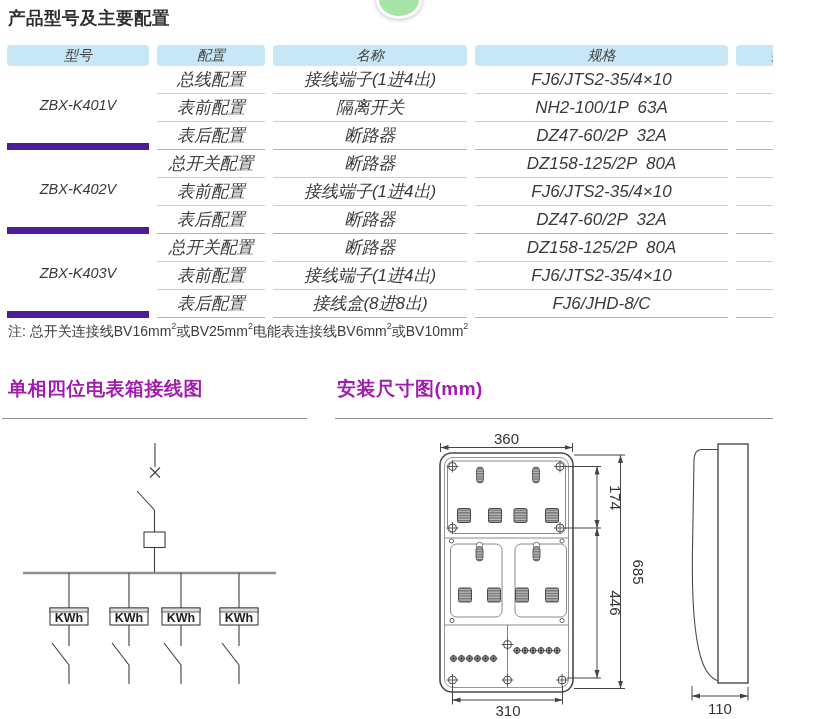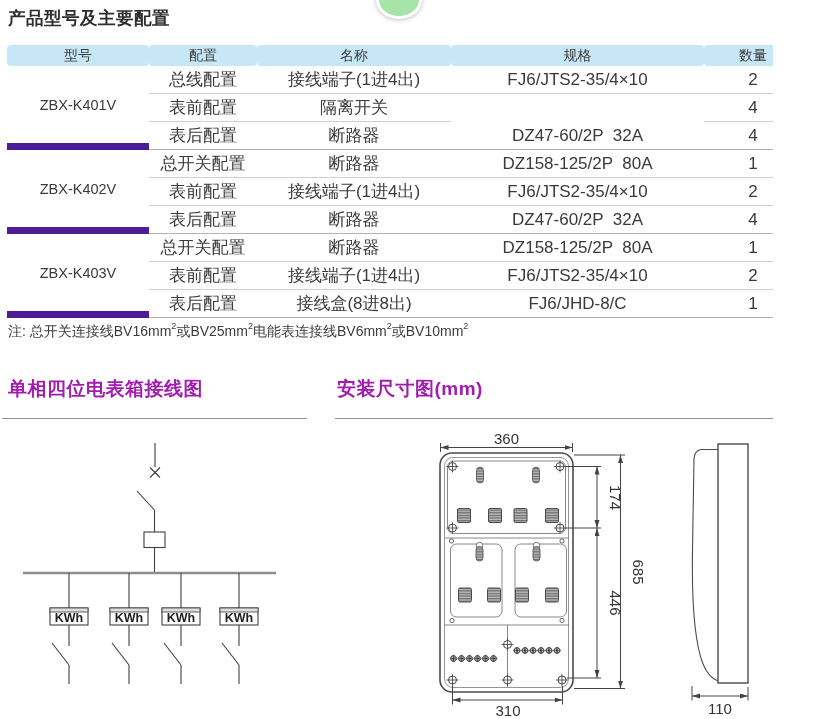--- a/index.html
+++ b/index.html
@@ -3,21 +3,21 @@
 <meta charset="utf-8">
 <style>
   html,body{margin:0;padding:0;background:#fff;}
   .page{position:relative;width:773px;height:719px;background:#ffffff;overflow:hidden;
         font-family:"Liberation Sans",sans-serif;color:#3a3a3a;}
   .badge{position:absolute;left:376px;top:-19px;width:40px;height:32px;border-radius:50%;
          background:#a7e4a7;border:3px solid #ffffff;box-shadow:0 1px 4px rgba(0,0,0,.25);}
   .page-title{position:absolute;left:8px;top:6px;font-size:17.5px;font-weight:600;color:#2e2e2e;letter-spacing:.5px;}
   .spec-table{position:absolute;left:7px;top:45px;display:grid;
               grid-template-columns:142px 108px 194px 253px 98px;
-              grid-template-rows:21px repeat(9,28px);}
+              grid-template-rows:21px repeat(9,28px);column-gap:8px;font-style:italic;}
   .hcell{grid-row:1;background:#c8e7f6;border-radius:4px;display:flex;align-items:center;
          justify-content:center;font-size:14px;color:#3d3d3d;}
   .cell{display:flex;align-items:center;justify-content:center;font-size:17px;color:#3a3a3a;
         border-bottom:1px solid #cfcfcf;white-space:pre;}
   .model-cell{display:flex;align-items:center;justify-content:center;font-size:14.5px;
         color:#3a3a3a;border-bottom:7px solid #4c1d95;grid-column:1;}
   .group-end{border-bottom-color:#b3b3b3;}
   .c2{grid-column:2}.c3{grid-column:3}.c4{grid-column:4}.c5{grid-column:5}
   .r1{grid-row:2}.r2{grid-row:3}.r3{grid-row:4}.r4{grid-row:5}.r5{grid-row:6}
   .r6{grid-row:7}.r7{grid-row:8}.r8{grid-row:9}.r9{grid-row:10}
@@ -52,20 +52,21 @@
     <div class="model-cell m1">ZBX-K402V</div>
     <div class="model-cell m2">ZBX-K403V</div>
 
     <div class="cell c2 r1">总线配置</div>
     <div class="cell c3 r1">接线端子(1进4出)</div>
     <div class="cell c4 r1">FJ6/JTS2-35/4×10</div>
     <div class="cell c5 r1">2</div>
 
     <div class="cell c2 r2">表前配置</div>
     <div class="cell c3 r2">隔离开关</div>
+    <div class="cell c4 r2">NH2-100/1P  63A</div>
     <div class="cell c5 r2">4</div>
 
     <div class="cell c2 r3 group-end">表后配置</div>
     <div class="cell c3 r3 group-end">断路器</div>
     <div class="cell c4 r3 group-end">DZ47-60/2P  32A</div>
     <div class="cell c5 r3 group-end">4</div>
 
     <div class="cell c2 r4">总开关配置</div>
     <div class="cell c3 r4">断路器</div>
     <div class="cell c4 r4">DZ158-125/2P  80A</div>

